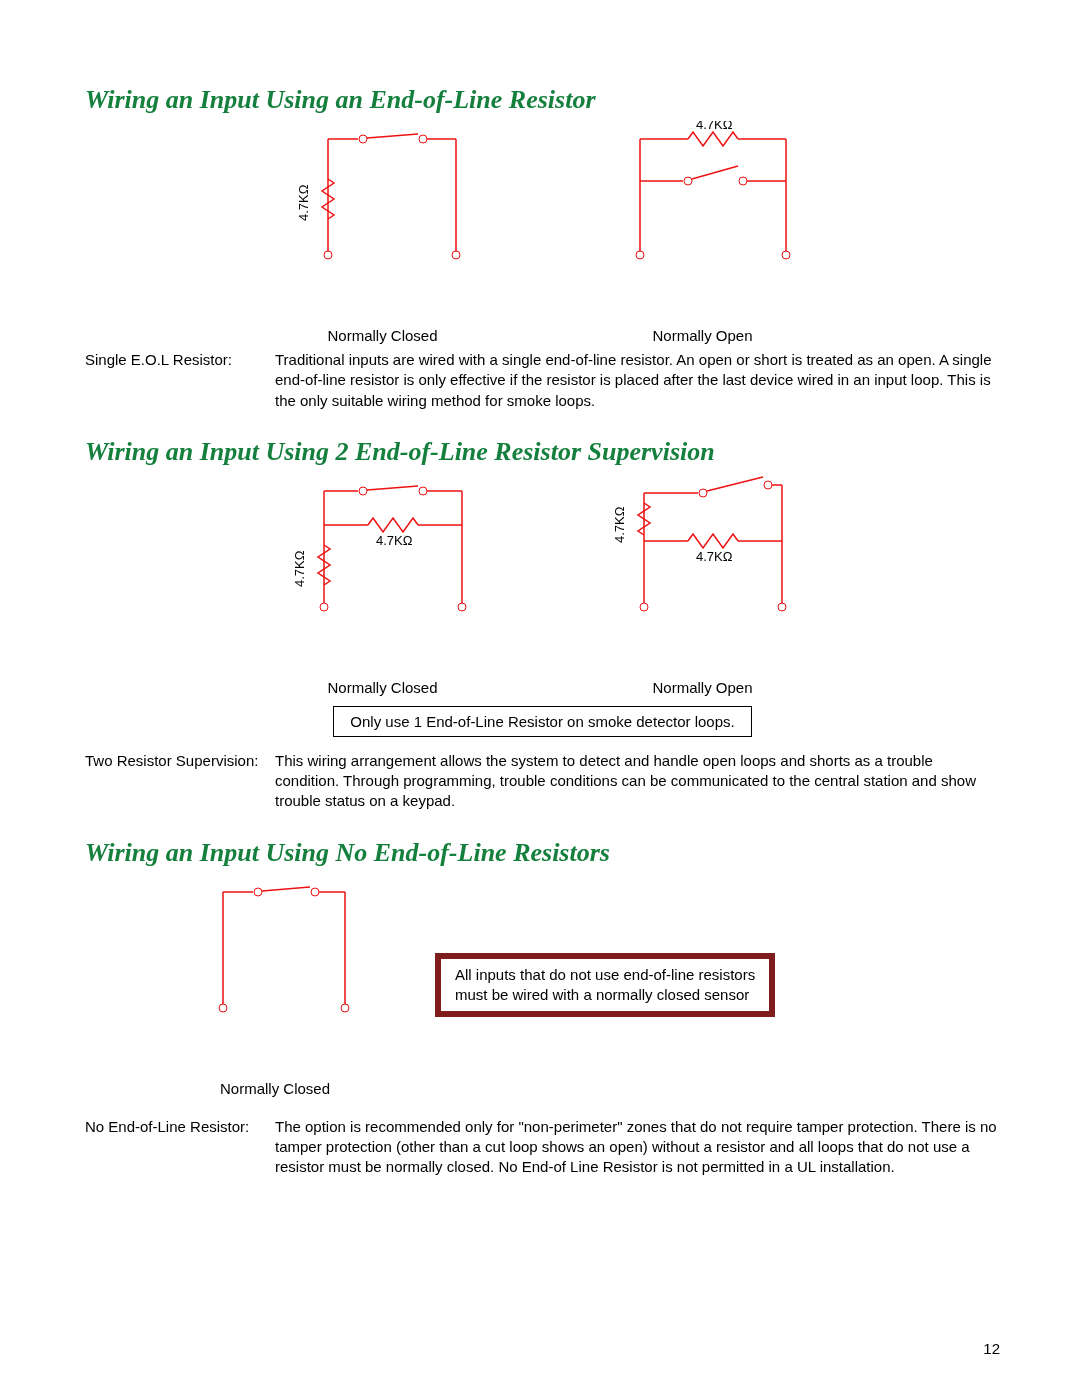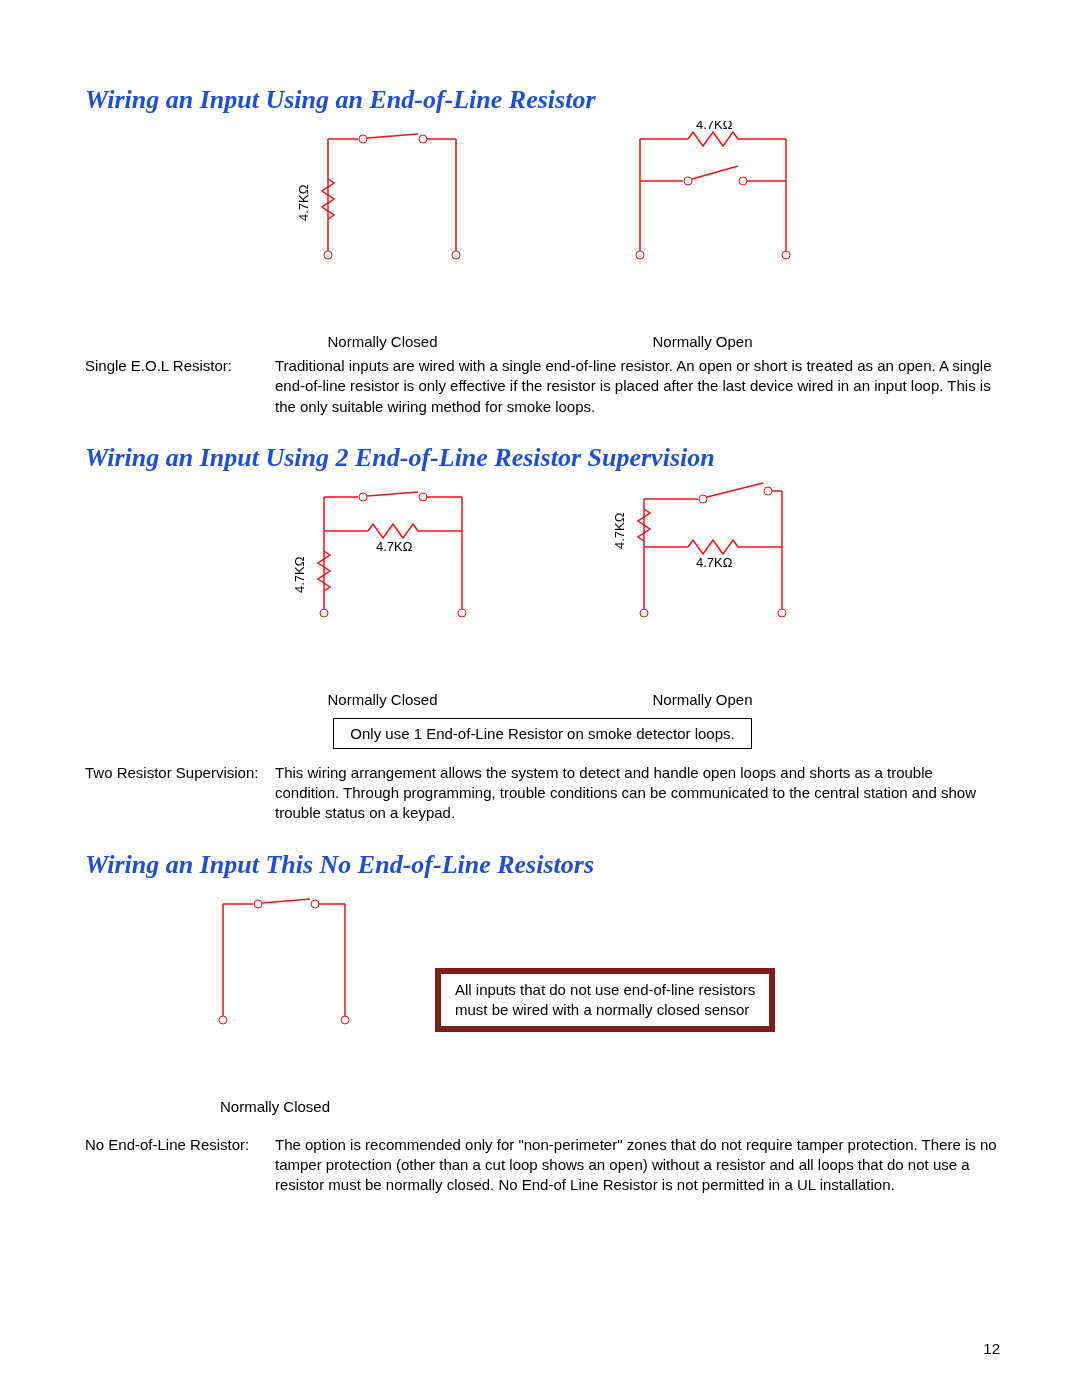--- a/index.html
+++ b/index.html
@@ -15,37 +15,37 @@
     height: 1397px;
     position: relative;
     padding: 85px 80px 40px 85px;
   }
   h2.section-title {
     font-family: Georgia, "Times New Roman", serif;
     font-style: italic;
     font-weight: bold;
     font-size: 26px;
     margin: 0 0 6px 0;
-    color: #1d4ed8;
+    color: #15803d;
   }
   .diagrams-row {
     display: flex;
     justify-content: center;
     gap: 90px;
     margin-bottom: 6px;
   }
   .diagram-block {
     display: flex;
     flex-direction: column;
     align-items: center;
     gap: 40px;
   }
   .diagram-caption {
     font-size: 15px;
-    margin-top: 22px;
+    margin-top: 16px;
   }
   svg { display: block; }
   .desc-row {
     display: flex;
     font-size: 15px;
     line-height: 1.35;
   }
   .desc-label {
     flex: 0 0 190px;
     padding-right: 6px;
@@ -206,21 +206,21 @@
 
   <div class="note-box">Only use 1 End-of-Line Resistor on smoke detector loops.</div>
 
   <div class="desc-row">
     <div class="desc-label">Two Resistor Supervision:</div>
     <div class="desc-body">This wiring arrangement allows the system to detect and handle open loops and shorts as a trouble condition.  Through programming, trouble conditions can be communicated to the central station and show trouble status on a keypad.</div>
   </div>
 
   <div class="section-gap"></div>
 
-  <h2 class="section-title">Wiring an Input This No End-of-Line Resistors</h2>
+  <h2 class="section-title">Wiring an Input Using No End-of-Line Resistors</h2>
 
   <div class="row3">
     <div class="diagram-block">
       <svg width="200" height="150" viewBox="0 0 200 150">
         <line x1="48" y1="18" x2="48" y2="130" stroke="#e11" stroke-width="1.5"></line>
         <line x1="170" y1="18" x2="170" y2="130" stroke="#e11" stroke-width="1.5"></line>
         <line x1="48" y1="18" x2="78" y2="18" stroke="#e11" stroke-width="1.5"></line>
         <circle cx="83" cy="18" r="4" fill="none" stroke="#e11"></circle>
         <line x1="87" y1="17" x2="135" y2="13" stroke="#e11" stroke-width="1.5"></line>
         <circle cx="140" cy="18" r="4" fill="none" stroke="#e11"></circle>

